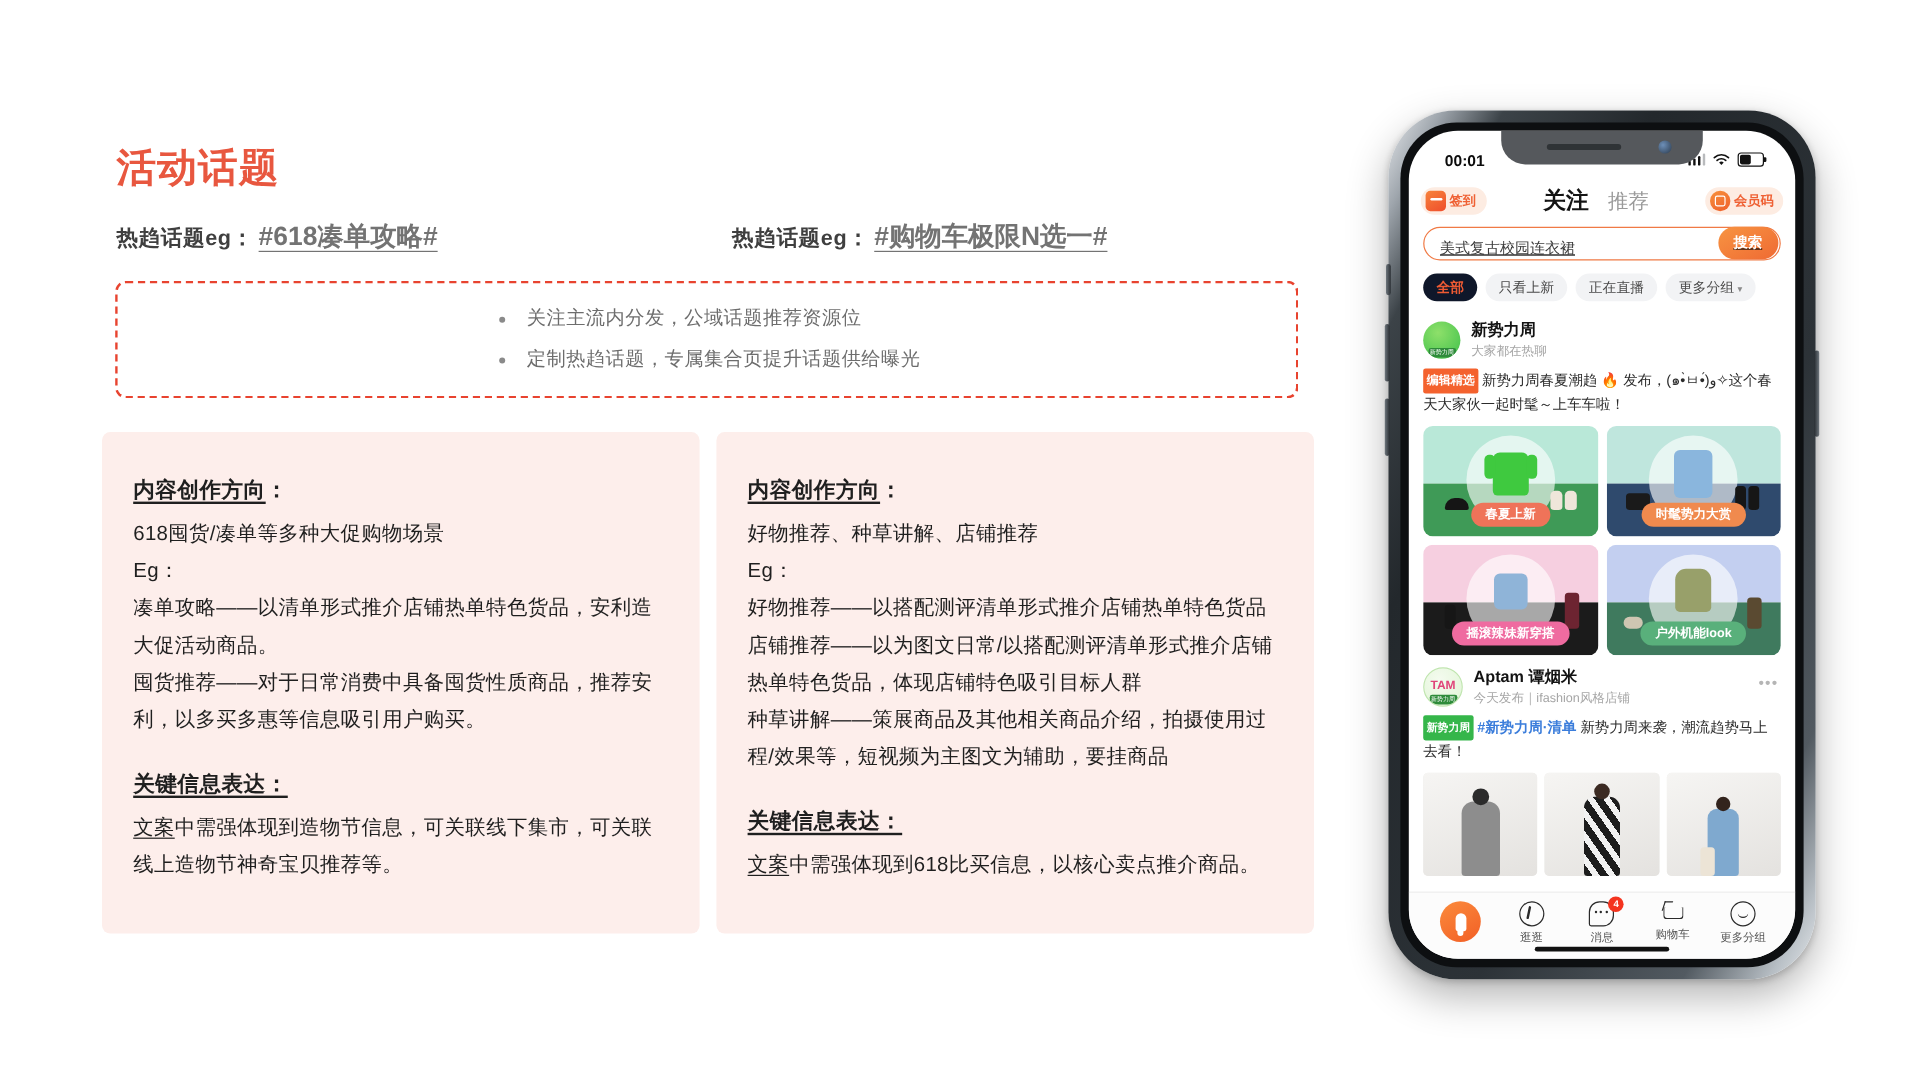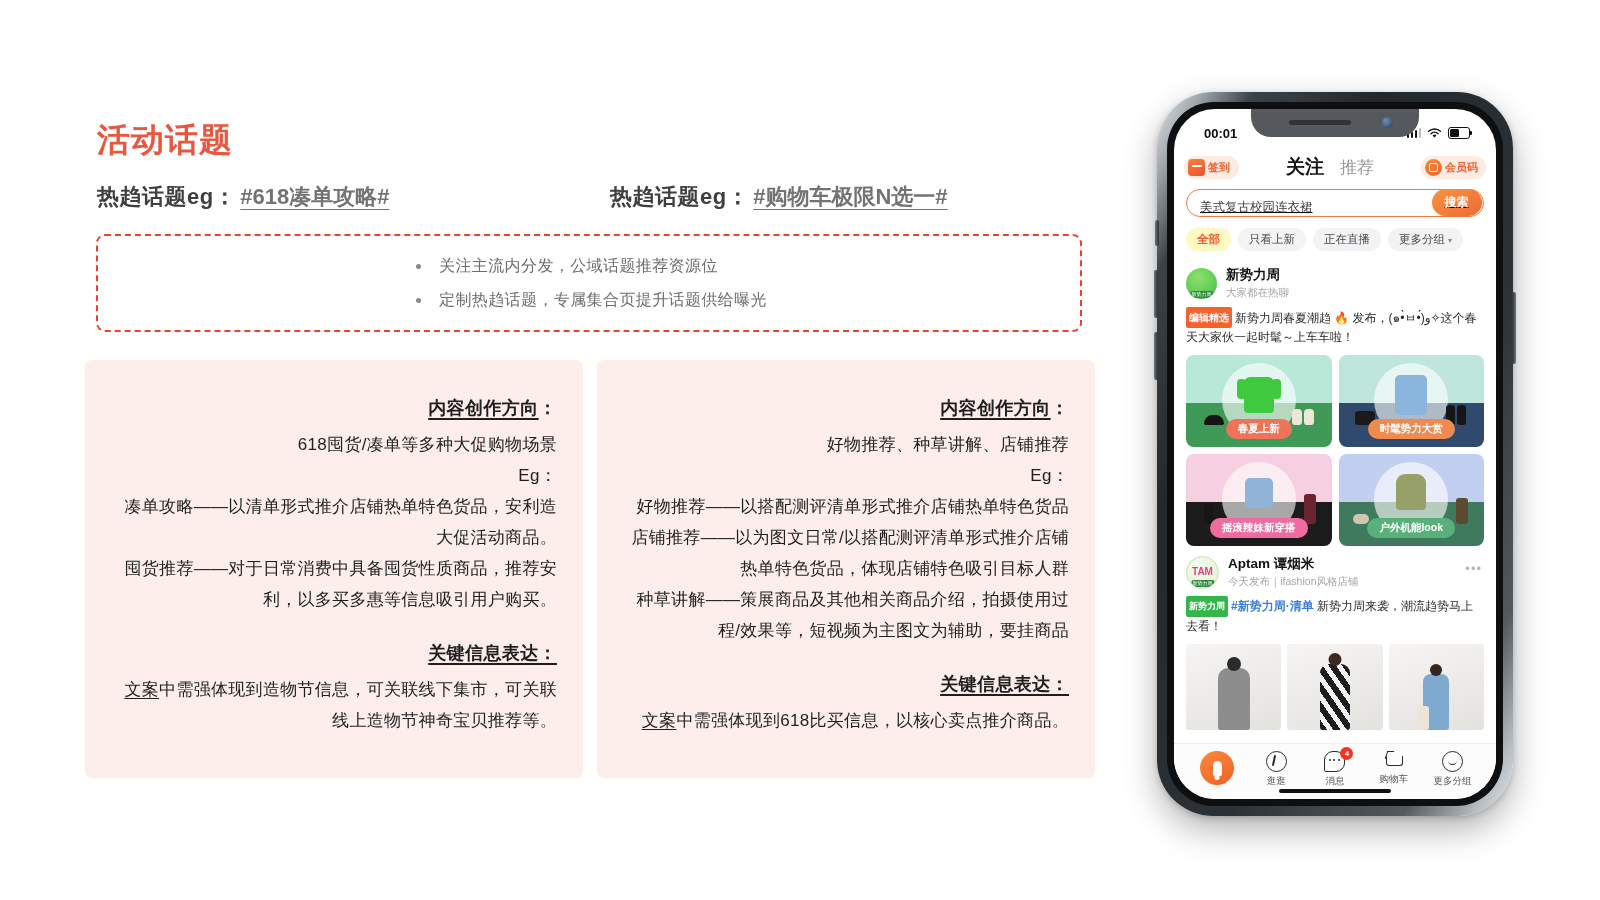--- a/index.html
+++ b/index.html
@@ -4,31 +4,31 @@
 <style>
   html,body{margin:0;padding:0;}
   body{
     width:1600px;height:900px;background:#ffffff;overflow:hidden;
     font-family:"Liberation Sans","DejaVu Sans",sans-serif;
     -webkit-font-smoothing:antialiased;
   }
   .page{position:relative;width:1600px;height:900px;}
 
   
-  .slide{position:absolute;left:0;top:0;width:1140px;height:900px;text-align:right;}
+  .slide{position:absolute;left:0;top:0;width:1140px;height:900px;}
 
   .title{
     position:absolute;left:97px;top:118px;
     font-size:33px;font-weight:bold;color:#e8573f;letter-spacing:1px;
   }
 
   .topic-row{position:absolute;top:182px;height:36px;display:flex;align-items:baseline;}
   .topic-row.one{left:97px;}
   .topic-row.two{left:610px;}
-  .topic-label{font-size:22px;font-weight:bold;color:#3f3f3f;letter-spacing:0.5px;}
+  .topic-label{font-size:18px;font-weight:bold;color:#3f3f3f;letter-spacing:0.5px;}
   .topic-value{
     font-size:22px;font-weight:bold;color:#737373;
     text-decoration:underline;text-underline-offset:5px;
     text-decoration-thickness:1px;margin-left:4px;
   }
 
   .dashbox{
     position:absolute;left:96px;top:234px;width:986px;height:98px;
     border:2px dashed #e8432f;border-radius:9px;
     box-sizing:border-box;
@@ -168,21 +168,21 @@
   }
 
   .chips{
     position:absolute;left:12px;top:119px;width:calc(100% - 12px);
     display:flex;gap:7px;z-index:15;
   }
   .chip{
     background:#f2f3f5;border-radius:12px;padding:4px 11px;
     font-size:11.5px;color:#4a4a4a;white-space:nowrap;
   }
-  .chip.active{background:#fef9c3;color:#ee5a33;font-weight:bold;}
+  .chip.active{background:#0f172a;color:#ee5a33;font-weight:bold;}
   .chip .carat{font-size:8px;margin-left:3px;color:#8a8a8a;}
 
   .feed{position:absolute;left:0;top:148px;right:0;bottom:56px;overflow:hidden;}
 
   .post{padding:0 12px;}
   .post-head{display:flex;align-items:center;gap:9px;padding-top:9px;position:relative;}
   .avatar{
     width:31px;height:31px;border-radius:50%;flex:0 0 auto;position:relative;
     display:flex;align-items:center;justify-content:center;overflow:hidden;
   }

